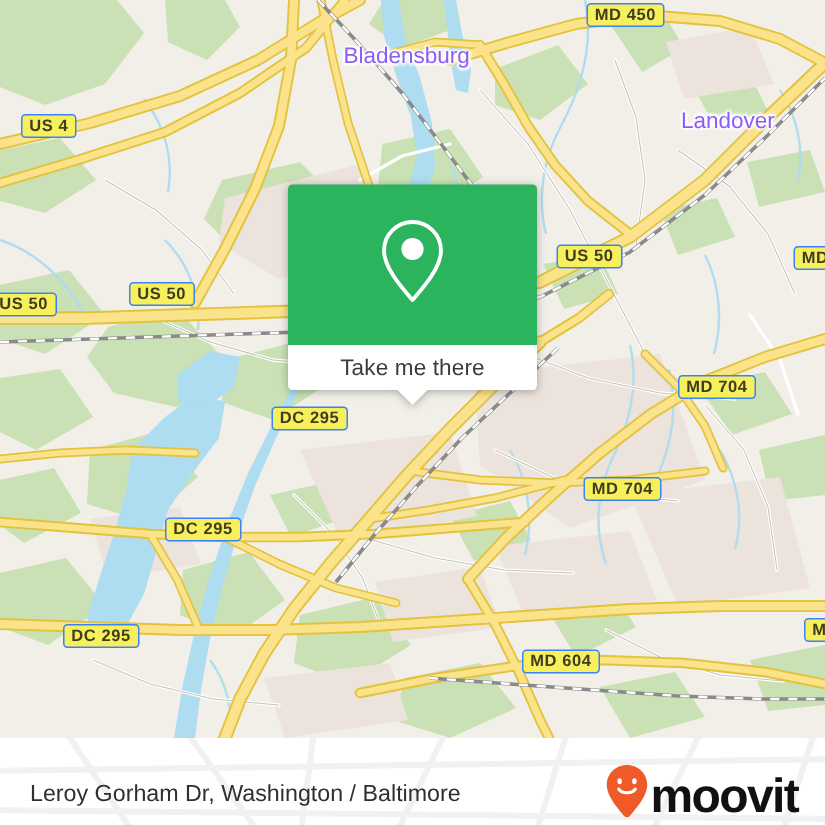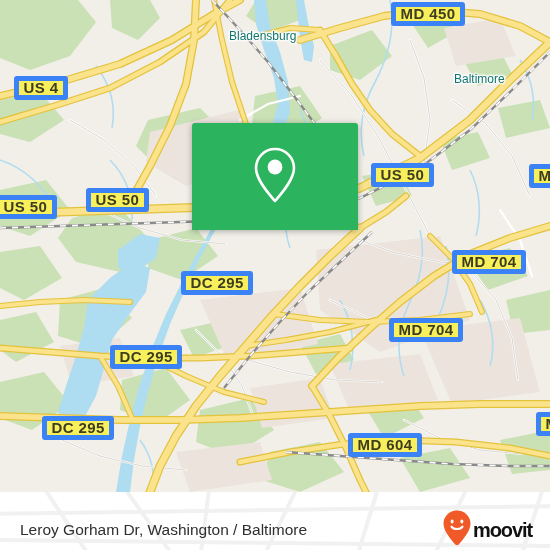--- a/index.html
+++ b/index.html
@@ -14,37 +14,37 @@
   .map{
     position:absolute;left:0;top:0;width:550px;height:492px;
     background:#f2efe9;overflow:hidden;
   }
   .map svg{position:absolute;left:0;top:0;}
 
   
   .shield{
     position:absolute;
     background:#f7ef5c;
-    border:5px solid #3b82f6;
+    border:1px solid #3b82f6;
     border-radius:3px;
     color:#3d3d20;
-    font-size:15px;
+    font-size:11px;
     font-weight:bold;
     letter-spacing:.4px;
     padding:1.5px 4.5px 2px 4.5px;
     white-space:nowrap;
     line-height:10px;
     font-family:"Liberation Sans", sans-serif;
     box-sizing:border-box;
   }
   
   .place{
     position:absolute;
-    color:#0f766e;
-    font-size:12px;
+    color:#8b5cf6;
+    font-size:15px;
     white-space:nowrap;
     text-shadow:
       1px 0 2px #fff,-1px 0 2px #fff,0 1px 2px #fff,0 -1px 2px #fff,
       1px 1px 2px #fff,-1px -1px 2px #fff,1px -1px 2px #fff,-1px 1px 2px #fff;
     font-family:"Liberation Sans", sans-serif;
     padding-left:36px;
   }
 
   
   .attrib{
@@ -94,21 +94,21 @@
   .footer-title{
     position:absolute;left:20px;top:50%;transform:translateY(-50%);
     color:#2f2f2f;font-size:15.5px;white-space:nowrap;
     font-family:"Liberation Sans", sans-serif;
   }
   .brand{
     position:absolute;right:18px;top:50%;transform:translateY(-50%);
     display:flex;align-items:center;
   }
   .brand-word{
-    color:#111111;font-size:20px;font-weight:bold;letter-spacing:-1.1px;
+    color:#111111;font-size:32px;font-weight:bold;letter-spacing:-1.1px;
     margin-left:1px;line-height:30px;
     font-family:"Liberation Sans", sans-serif;
   }
 </style>
 </head>
 <body>
 
 <div id="app">
 
   <div class="map">
@@ -333,32 +333,36 @@
       <div class="shield" style="left:452px;top:250px;">MD 704</div>
       <div class="shield" style="left:181px;top:271px;">DC 295</div>
       <div class="shield" style="left:389px;top:318px;">MD 704</div>
       <div class="shield" style="left:110px;top:345px;">DC 295</div>
       <div class="shield" style="left:536px;top:412px;">MD</div>
       <div class="shield" style="left:42px;top:416px;">DC 295</div>
       <div class="shield" style="left:348px;top:433px;">MD 604</div>
     </div>
 
     <div class="place" style="left:193px;top:29px;">Bladensburg</div>
-    <div class="place" style="left:418px;top:72px;">Baltimore</div>
+    <div class="place" style="left:418px;top:72px;">Landover</div>
 
   </div>
 
   <div class="callout">
     <div class="callout-top">
       <span>
         <svg width="52" height="62" viewBox="0 0 52 62" fill="none">
           <path d="M26 5 C15.5 5 7 13.5 7 24 C7 36 20 50 26 57 C32 50 45 36 45 24 C45 13.5 36.5 5 26 5 Z" stroke="#ffffff" stroke-width="2.6" fill="none" stroke-linejoin="round"></path>
           <circle cx="26" cy="23" r="7.4" fill="#ffffff"></circle>
         </svg>
       </span>
+    </div>
+    <div class="callout-bottom">
+      <span class="callout-label">Take me there</span>
+      <span class="callout-tail"></span>
     </div>
   </div>
 
   <div class="footer">
     <svg class="footer-bg" width="550" height="58" viewBox="0 0 550 58">
       <rect x="0" y="0" width="550" height="58" fill="#ffffff"></rect>
       <g stroke="#f1f1f1" stroke-width="4" fill="none">
         <path d="M40,-10 L92,68"></path>
         <path d="M120,-10 L176,68"></path>
         <path d="M210,-10 L200,68"></path>

